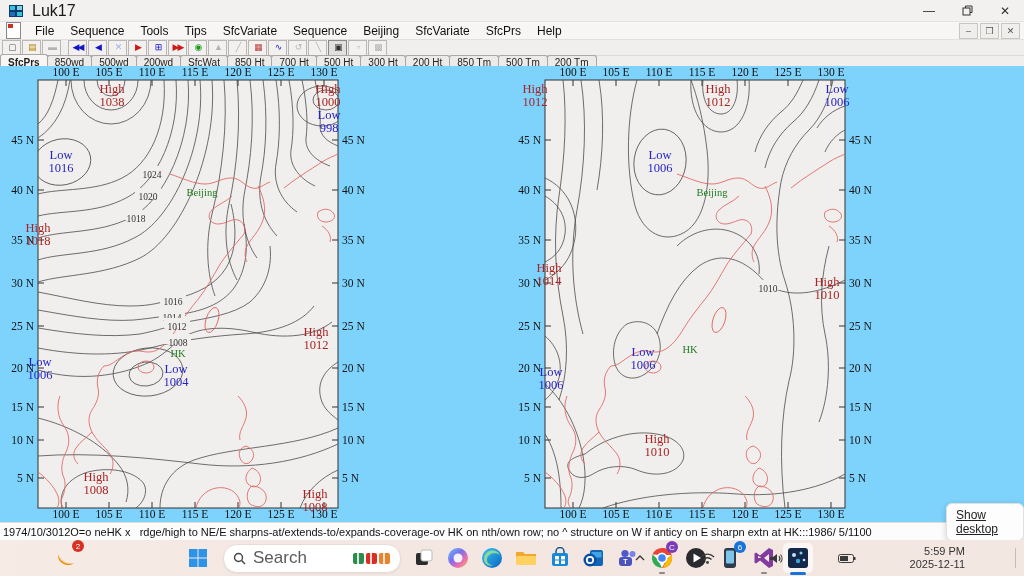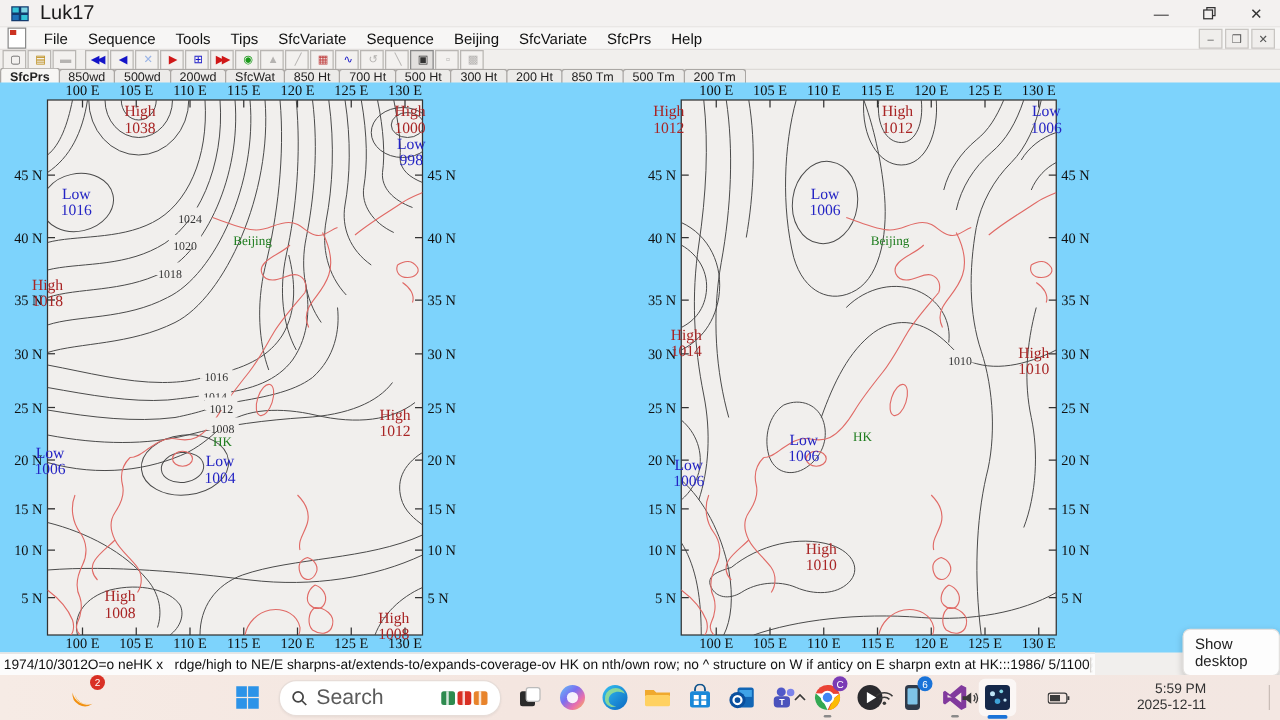--- a/index.html
+++ b/index.html
@@ -23,25 +23,25 @@
   .tb-btn.pressed{background:#e2e0de;border-color:#888;}
   .tb-sep{width:6px;height:14px;}
   
   #tabstrip{position:absolute;left:0;top:56px;width:1024px;height:15px;border-bottom:1px solid #a9a6a3;box-sizing:border-box;display:flex;align-items:flex-end;background:#f1efed;font-size:10px;color:#222;}
   .tab{padding:1px 7px 1px 7px;border:1px solid #aaa7a4;border-bottom:none;border-radius:3px 3px 0 0;background:#ecebe9;margin-right:-1px;height:12px;line-height:12px;}
   .tab.active{background:#f7f6f4;font-weight:bold;height:13px;line-height:13px;}
   
   #charts{position:absolute;left:0;top:66px;width:1024px;height:456px;background:#7dd3fc;}
   .map-svg{position:absolute;top:0;}
   
-  #statusbar{position:absolute;left:0;top:522px;width:876px;height:18px;background:#fcfcfc;border-top:1px solid #e0dddb;box-sizing:border-box;display:flex;align-items:center;}
+  #statusbar{position:absolute;left:0;top:522px;width:1024px;height:18px;background:#fcfcfc;border-top:1px solid #e0dddb;box-sizing:border-box;display:flex;align-items:center;}
   #statusbar .status-text{font-size:11px;color:#111;margin-left:3px;white-space:pre;}
   #statusbar .grip{margin-left:auto;width:26px;height:12px;border-left:1px solid #d5d2cf;background:repeating-linear-gradient(135deg,#eee 0 2px,#fff 2px 4px);margin-right:2px;}
   
-  #tooltip{position:absolute;left:946px;top:503px;background:#fdfdfd;border:1px solid #e3e1df;border-radius:6px;box-shadow:0 2px 6px rgba(0,0,0,.18);padding:4px 9px;font-size:12px;color:#222;}
+  #tooltip{position:absolute;left:946px;top:503px;background:#fdfdfd;border:1px solid #e3e1df;border-radius:6px;box-shadow:0 2px 6px rgba(0,0,0,.18);padding:4px 9px;font-size:12px;color:#222;text-decoration:underline;}
   
   #taskbar{position:absolute;left:0;top:540px;width:1024px;height:36px;background:linear-gradient(90deg,#f6ebe5,#f4e6e0 40%,#f3e7e2);display:flex;align-items:center;}
   .tb-left{position:absolute;left:52px;top:4px;width:30px;height:28px;}
   .badge{position:absolute;background:#d93025;color:#fff;border-radius:50%;font-size:8px;display:flex;align-items:center;justify-content:center;}
   .tb-center{position:absolute;left:183px;top:3px;display:flex;align-items:center;height:30px;}
   .tb-ico{width:30px;height:30px;display:flex;align-items:center;justify-content:center;position:relative;margin-right:4px;}
   .run-dot{position:absolute;bottom:-1px;left:50%;transform:translateX(-50%);width:6px;height:2px;border-radius:2px;background:#8a8a8a;}
   .search-pill{width:176px;height:27px;background:#fff;border:1px solid #e7ddd8;border-radius:14px;display:flex;align-items:center;margin:0 8px 0 6px;box-shadow:0 1px 2px rgba(0,0,0,.05);}
   .search-pill .s-txt{font-size:17px;color:#5a5a5a;margin-left:7px;flex:1;}
   .gift{width:11px;height:11px;border-radius:2px;margin-right:2px;position:relative;}

